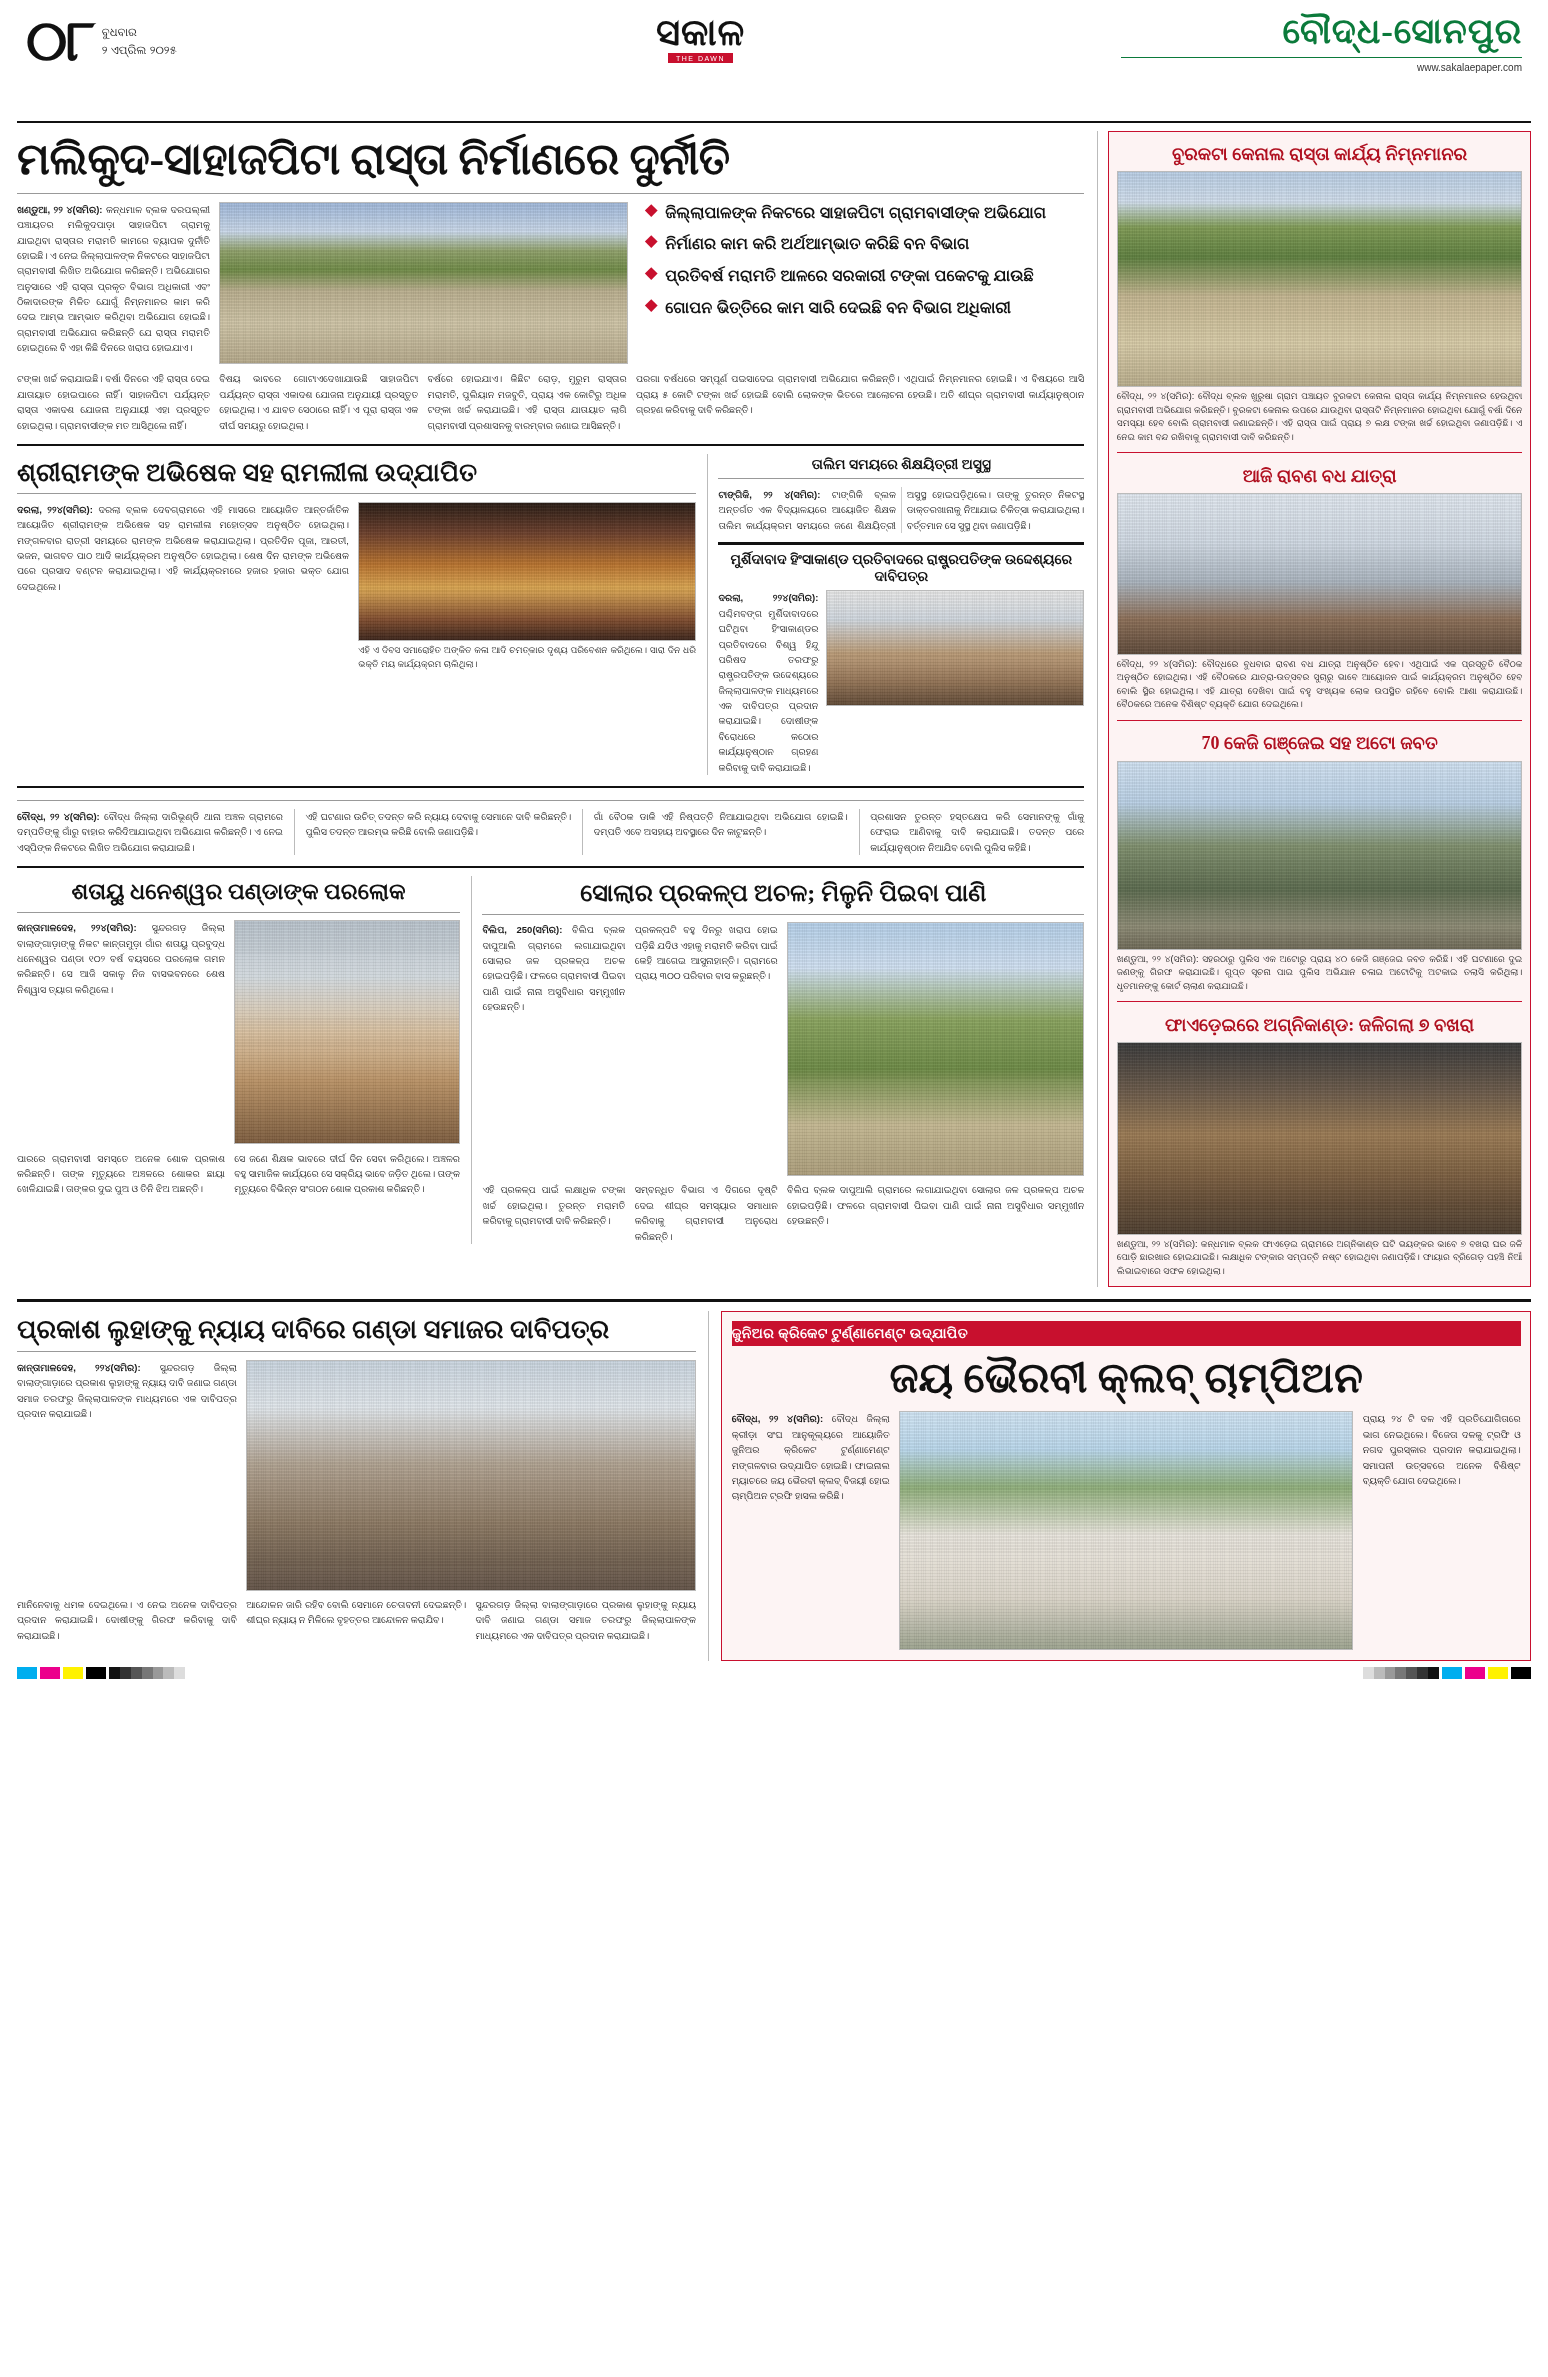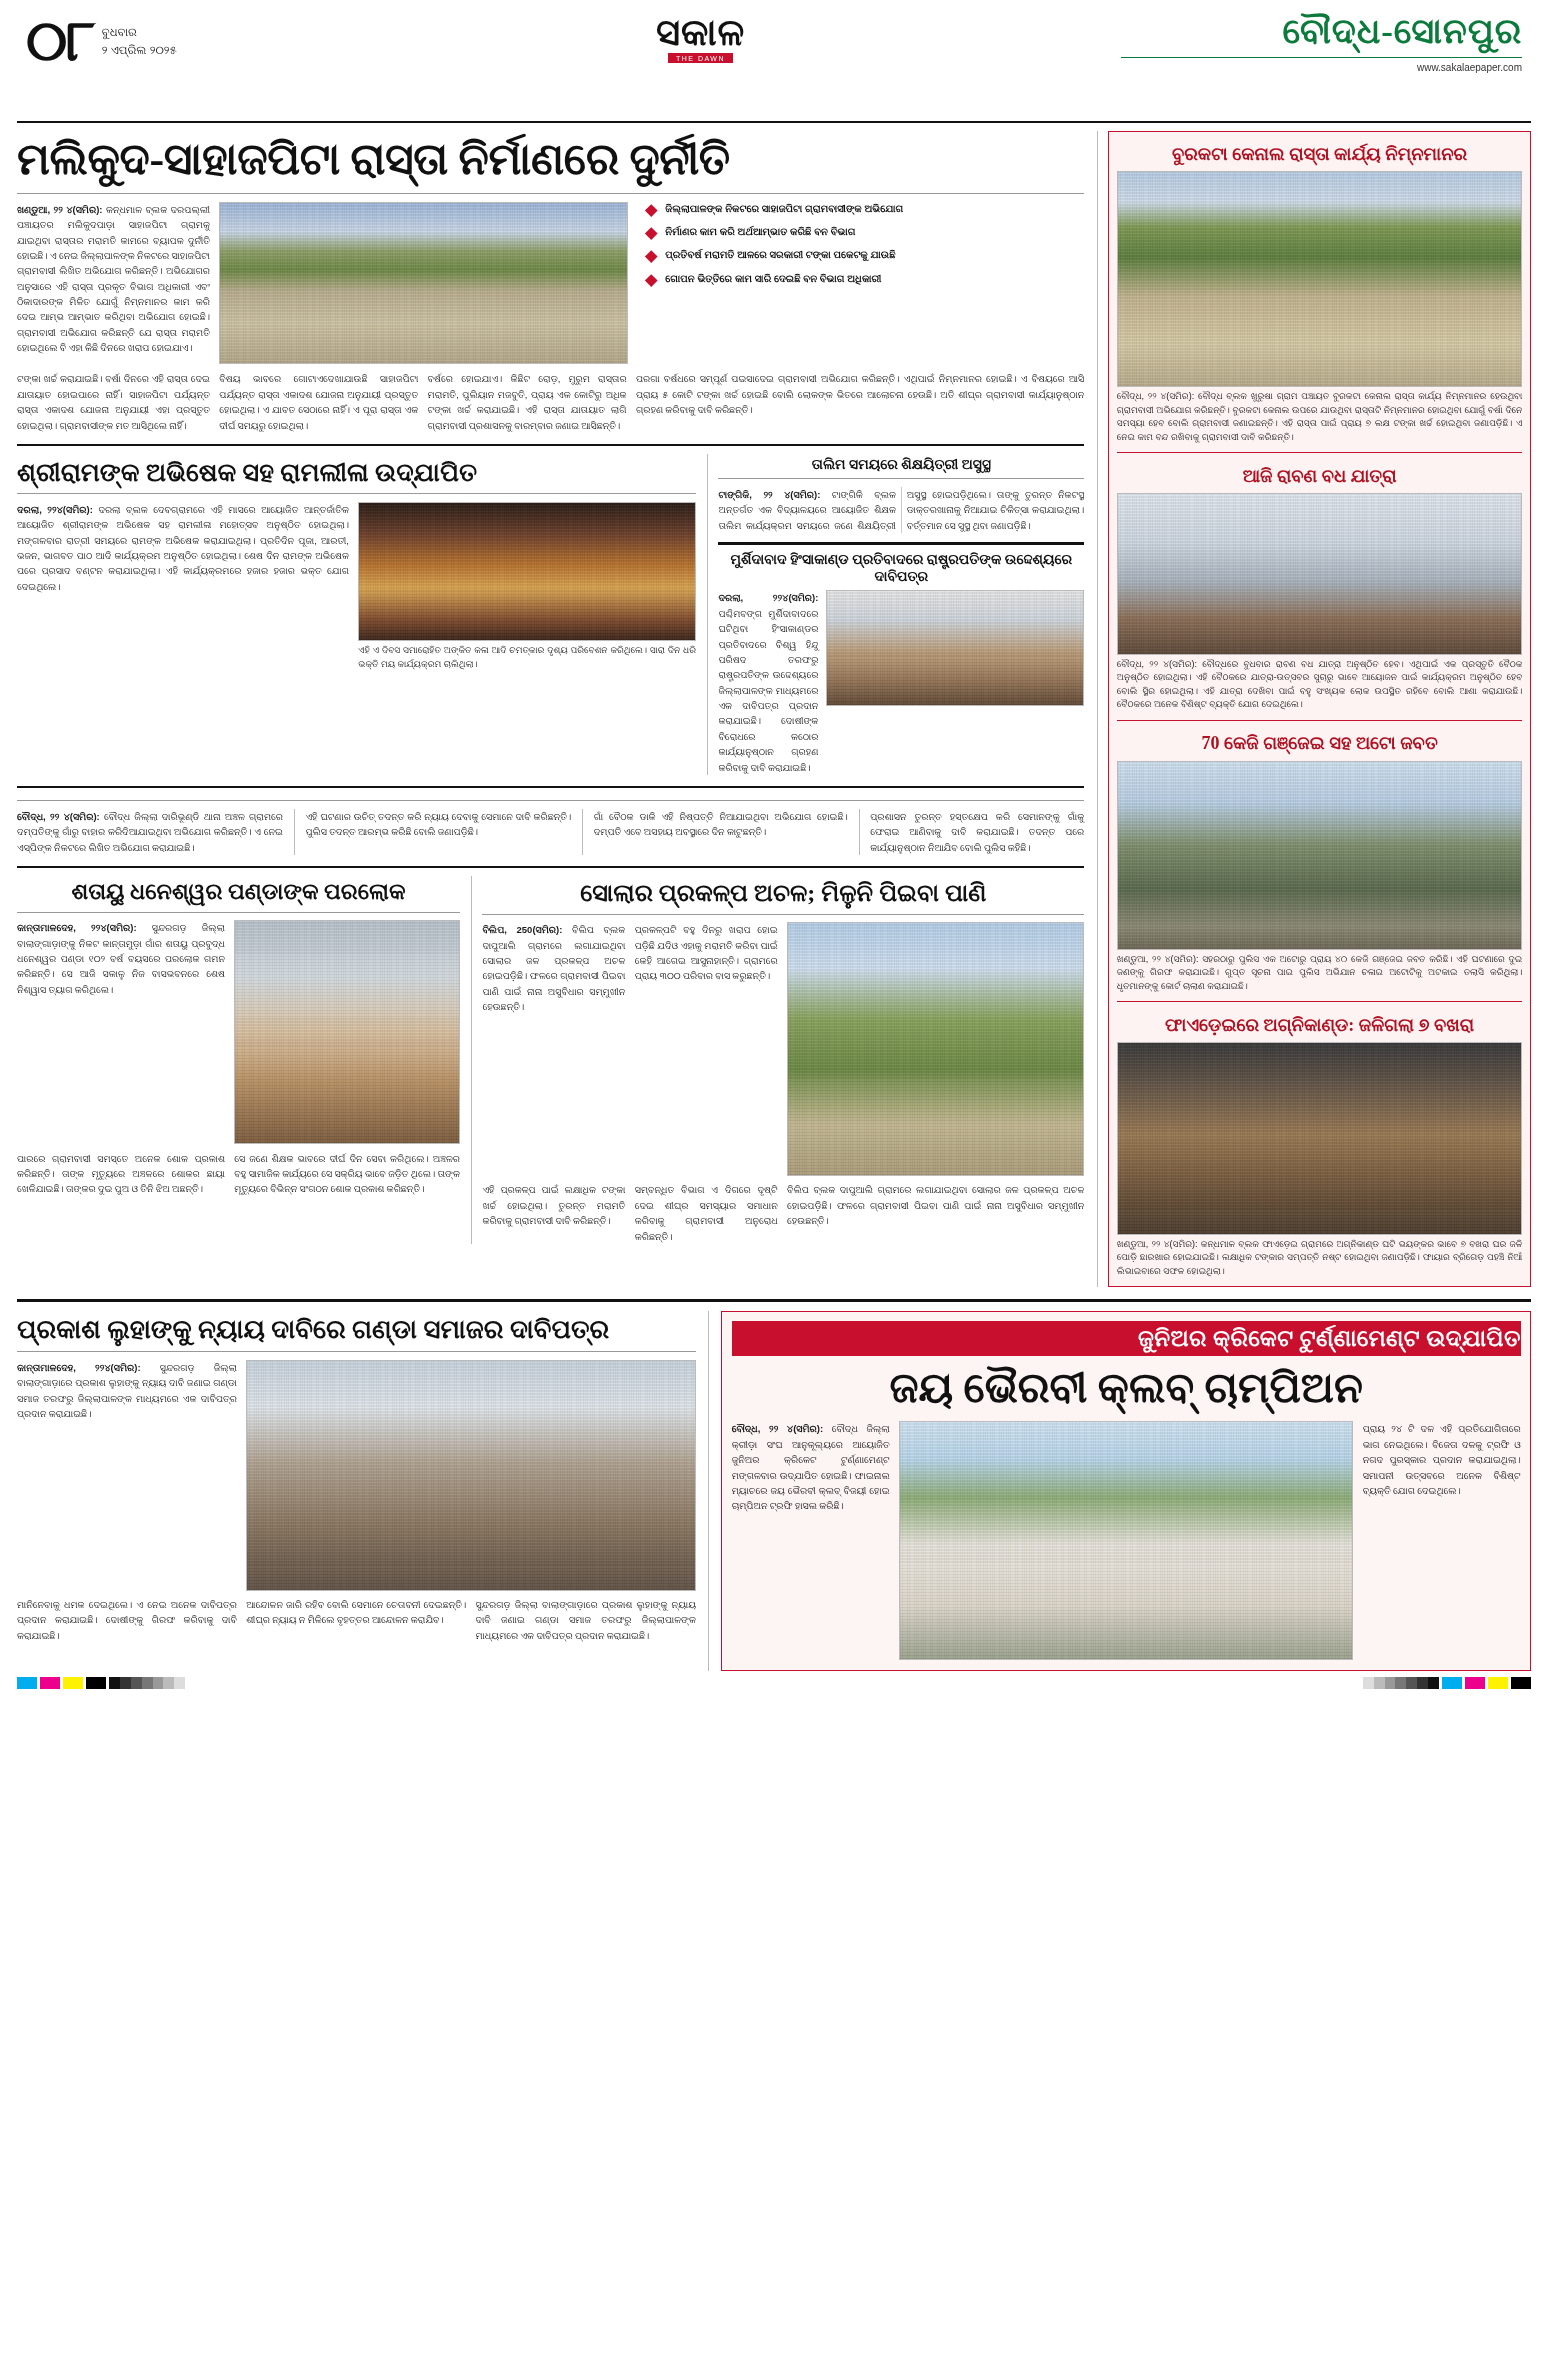--- a/index.html
+++ b/index.html
@@ -74,21 +74,21 @@
   .txt-cols-2 { column-count:2; column-gap:10.8px; column-rule:0.8px solid #ccc; }
 
   
   .photo { position:relative; overflow:hidden; background:#ddd; border:0.8px solid #bbb; }
   .caption { font-size:9px; line-height:1.5; text-align:justify; padding-top:3.1px; color:#1a1a1a; }
 
   
   .bullets { list-style:none; margin:0; padding:0; }
   .bullets li {
     position:relative; padding-left:20px; margin-bottom:9.3px;
-    font-size:10px; font-weight:700; line-height:1.4; color:#111;
+    font-size:16px; font-weight:700; line-height:1.4; color:#111;
   }
   .bullets li:before {
     content:""; position:absolute; left:1.5px; top:3.9px;
     width:8.5px; height:8.5px; background:#c8102e;
     transform:rotate(45deg);
   }
 
   
   .rail {
     border:1.5px solid #c8102e; background:#fdf3f3; padding:7.7px;
@@ -96,22 +96,22 @@
   .rail-head {
     font-family:"Liberation Serif", serif; font-weight:700;
     font-size:18px; text-align:center; color:#111; margin:4.6px 0 6.2px 0;
   }
   .rail-head.red { color:#b01020; }
   .rail-sep { height:1.5px; background:#c8102e; margin:7.7px 0; }
 
   
   .feature-box { border:1.5px solid #c8102e; background:#fdf4f4; padding:9.3px; }
   .kicker {
-    background:#c8102e; color:#fff; text-align:right;
-    font-family:"Liberation Serif", serif; font-weight:700; font-size:23px;
+    background:#c8102e; color:#fff; text-align:left;
+    font-family:"Liberation Serif", serif; font-weight:700; font-size:14px;
     padding:4.6px 0; letter-spacing:0.4px;
   }
   .feature-title {
     font-family:"Liberation Serif", serif; font-weight:700;
     font-size:42px; text-align:center; color:#111; margin:7.7px 0 9.3px 0;
   }
 
   
   .colorbar { display:flex; align-items:center; gap:3.1px; padding:6.2px 17px 4.6px 17px; }
   .cb { width:20px; height:12.3px; }

